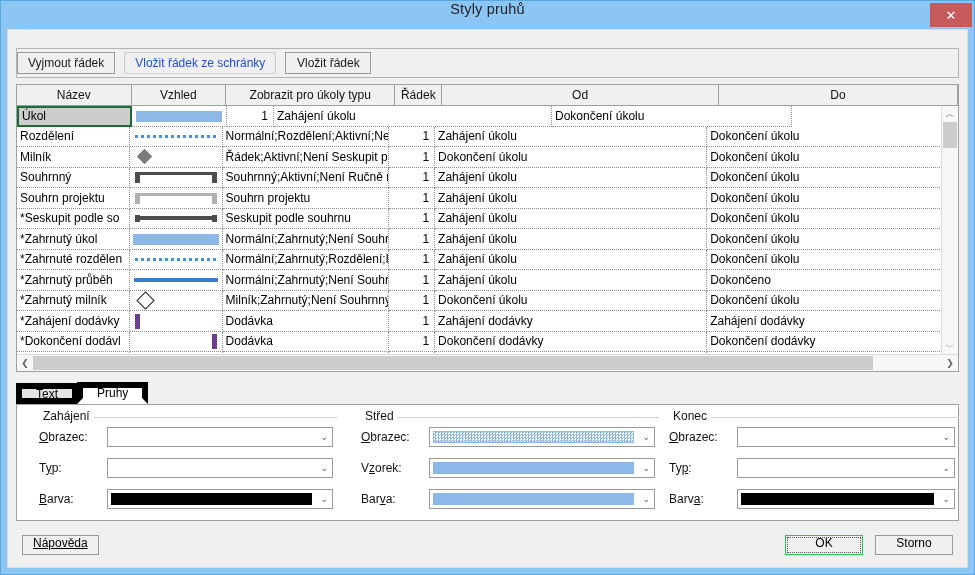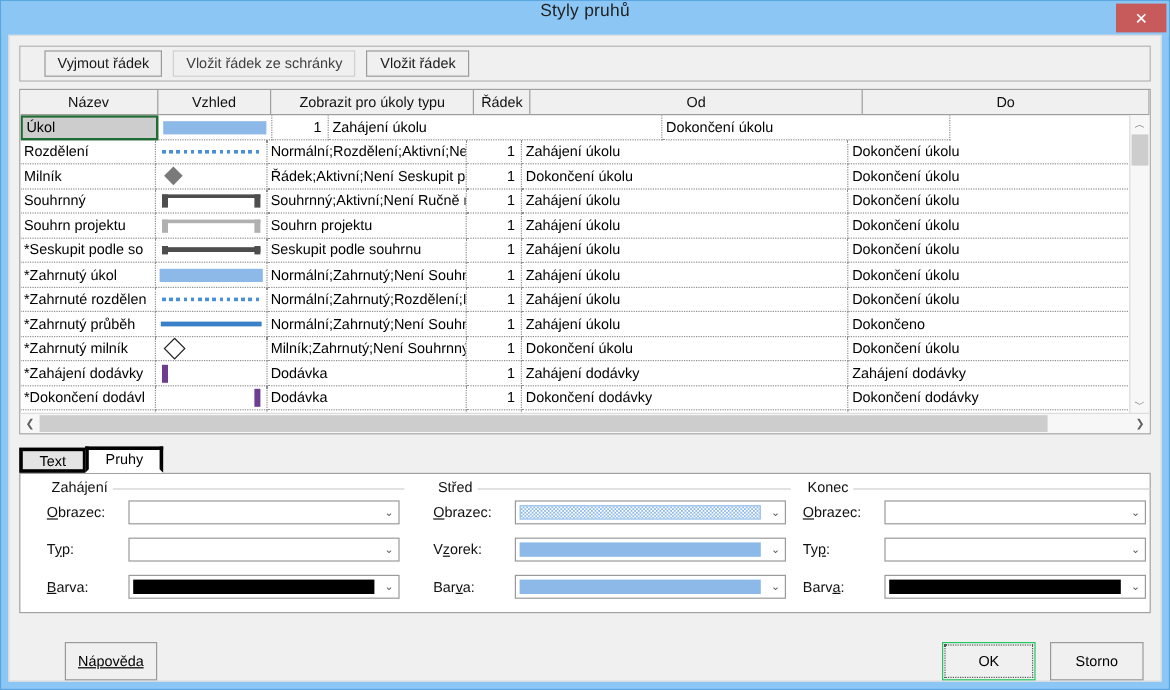--- a/index.html
+++ b/index.html
@@ -23,30 +23,30 @@
     background:#c75b5b;color:#fff;display:flex;align-items:center;justify-content:center;
     font-size:13px;line-height:1;cursor:pointer;
   }
   
   #client{
     position:absolute;left:6px;top:28px;right:6px;bottom:6px;
     background:#f0f0f0;border:1px solid #dcdcdc;box-sizing:border-box;
   }
   
   #toolbar{
-    margin:8px 8px 0 8px;border:1px solid #b4b4b4;background:#f0f0f0;
-    height:30px;display:flex;align-items:center;padding-left:20px;box-sizing:border-box;
+    margin:18px 8px 0 8px;border:1px solid #b4b4b4;background:#f0f0f0;
+    height:30px;display:flex;align-items:center;padding-left:0;box-sizing:border-box;
   }
   .tbtn{
     height:22px;min-width:86px;padding:0 10px;margin-right:9px;
     background:#f0f0f0;border:1px solid #9a9a9a;
     font-size:12px;color:#1a1a1a;display:flex;align-items:center;justify-content:center;
     cursor:pointer;box-sizing:border-box;
   }
-  .tbtn.disabled{color:#404040;border-color:#cfcfcf;cursor:default;text-align:center;}
+  .tbtn.disabled{color:#1d4ed8;border-color:#cfcfcf;cursor:default;text-align:center;}
   .u{text-decoration:underline;}
   
   #grid-wrap{
     margin:6px 8px 0 8px;border:1px solid #a0a0a0;background:#fff;
     height:288px;position:relative;box-sizing:border-box;overflow:hidden;
   }
   #grid-head{
     display:flex;height:21px;background:#f0f0f0;border-bottom:1px solid #9e9e9e;
     box-sizing:border-box;
   }
@@ -84,21 +84,21 @@
   #v-scroll .arrow{height:16px;display:flex;align-items:center;justify-content:center;color:#606060;font-size:9px;cursor:pointer;}
   #v-thumb{position:absolute;top:16px;left:1px;right:1px;height:26px;background:#cdcdcd;cursor:pointer;}
   #h-scroll{position:absolute;left:0;right:0;bottom:0;height:16px;background:#f7f7f7;border-top:1px solid #dcdcdc;display:flex;align-items:center;}
   #h-scroll .arrow{width:16px;text-align:center;color:#606060;font-size:9px;cursor:pointer;}
   #h-thumb{height:14px;background:#cdcdcd;flex:0 0 840px;cursor:pointer;}
   #h-rest{flex:1;}
   
   #tabs{margin:10px 8px 0 8px;display:flex;align-items:flex-end;height:22px;position:relative;z-index:2;}
   .tab{
     height:21px;padding:0 14px;display:flex;align-items:center;font-size:12px;
-    border:3px solid #000000;background:#e4e4e4;margin-right:-1px;cursor:pointer;box-sizing:border-box;
+    border:6px solid #000000;background:#e4e4e4;margin-right:-1px;cursor:pointer;box-sizing:border-box;
   }
   .tab.active{background:#fff;border-bottom-color:#fff;height:22px;}
   
   #panel{
     margin:0 8px 0 8px;border:1px solid #a0a0a0;background:#fff;height:117px;
     position:relative;box-sizing:border-box;
   }
   .group{position:absolute;top:12px;height:92px;}
   .group .legend{
     position:absolute;top:-8px;left:0;background:#fff;padding:0 4px;font-size:12px;color:#111;
@@ -108,22 +108,22 @@
   .flabel{width:68px;font-size:12px;color:#111;}
   .combo{
     position:relative;height:20px;border:1px solid #9a9a9a;background:#fff;box-sizing:border-box;
     display:flex;align-items:center;cursor:pointer;
   }
   .combo .swatch{position:absolute;left:3px;top:3px;bottom:3px;right:20px;}
   .combo .chev{position:absolute;right:4px;top:0;bottom:0;display:flex;align-items:center;color:#5a5a5a;font-size:9px;}
   
   #footer{position:absolute;left:0;right:0;bottom:0;height:42px;}
   .fbtn{
-    position:absolute;height:32px;min-width:74px;padding:0 10px;background:#f0f0f0;border:1px solid #9a9a9a;
-    display:flex;align-items:center;justify-content:center;font-size:12px;cursor:pointer;box-sizing:border-box;margin-left:32px;
+    position:absolute;height:20px;min-width:74px;padding:0 10px;background:#f0f0f0;border:1px solid #9a9a9a;
+    display:flex;justify-content:center;font-size:12px;cursor:pointer;box-sizing:border-box;
   }
   .fbtn.primary{border:1px solid #22c55e;outline:1px dotted #555;outline-offset:-3px;}
 </style>
 </head>
 <body>
 
 <div id="dialog">
 
   <div id="titlebar">
     <span id="title-text">Styly pruhů</span>

